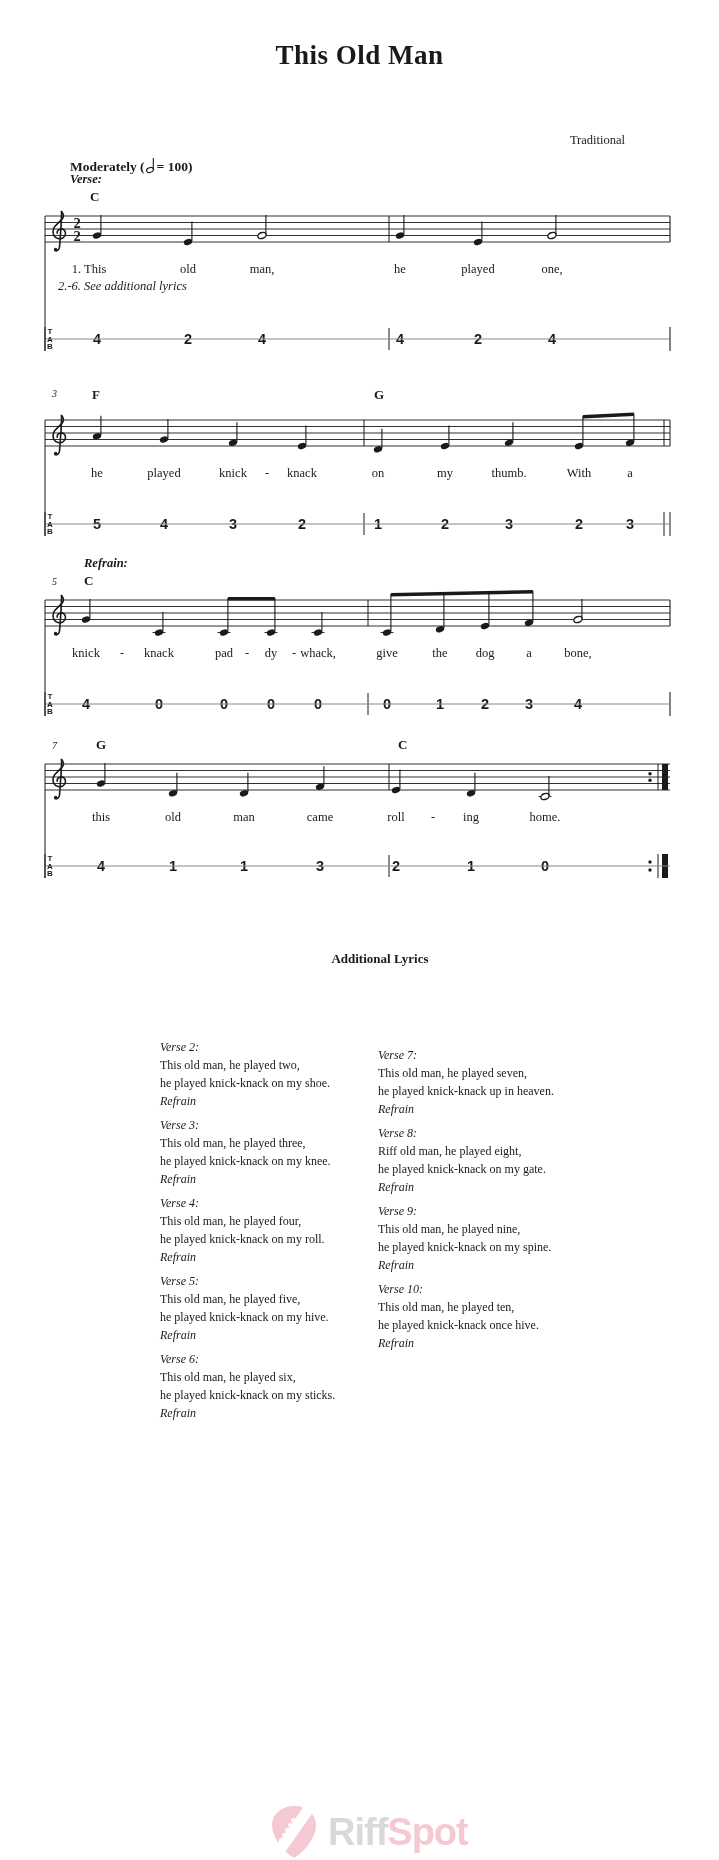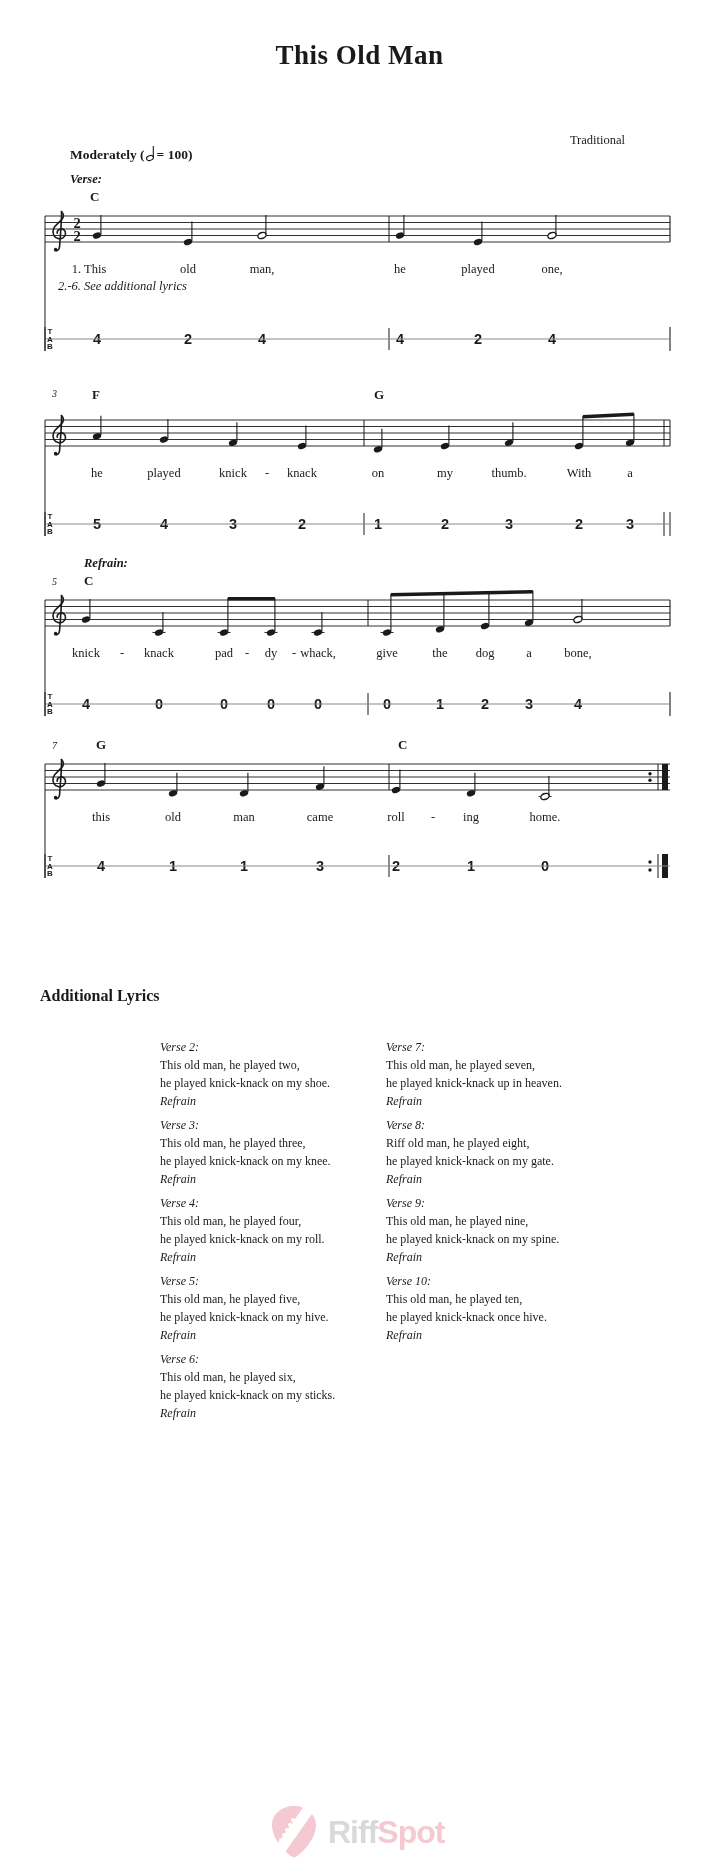--- a/index.html
+++ b/index.html
@@ -2,33 +2,33 @@
 <html><head>
 <meta charset="utf-8">
 <style>
   html,body{margin:0;padding:0;background:#fff;}
   .sheet{position:relative;width:719px;height:1860px;background:#ffffff;
          font-family:"Liberation Serif",serif;color:#1a1a1a;overflow:hidden;}
   .abs{position:absolute;}
   .page-title{left:0;top:40px;width:719px;text-align:center;
               font-size:27px;font-weight:bold;letter-spacing:.5px;}
   .credit{left:0;top:133px;width:625px;text-align:right;font-size:12.5px;}
-  .tempo{left:70px;top:144px;font-size:13.5px;font-weight:bold;white-space:nowrap;}
+  .tempo{left:70px;top:156px;font-size:13.5px;font-weight:bold;white-space:nowrap;}
   .tempo svg{vertical-align:-3px;margin:0 1px;}
   .music-svg{left:0;top:0;}
-  .addl-heading{left:40px;top:987px;width:680px;
-                font-size:16px;font-weight:bold;}
+  .addl-heading{left:40px;top:951px;width:680px;text-align:center;
+                font-size:13px;font-weight:bold;}
   .verse-col{top:1038px;width:210px;font-size:12px;line-height:18px;}
   .verse-col-1{left:160px;}
-  .verse-col-2{left:386px;}
+  .verse-col-2{left:378px;margin-top:8px;}
   .verse-block{margin:0 0 6px 0;}
   .verse-label,.verse-refrain{font-style:italic;}
   .footer-logo{left:268px;top:1804px;display:flex;align-items:center;
                font-family:"Liberation Sans",sans-serif;}
-  .brand{font-size:32px;font-weight:bold;letter-spacing:-1px;margin-left:8px;}
+  .brand{font-size:38px;font-weight:bold;letter-spacing:-1px;margin-left:8px;}
   .brand .riff{color:#d9d9d9;}
   .brand .spot{color:#f5c9d1;}
 </style>
 </head>
 <body>
 
 <div class="sheet">
 
   <div class="abs page-title">This Old Man</div>
 

